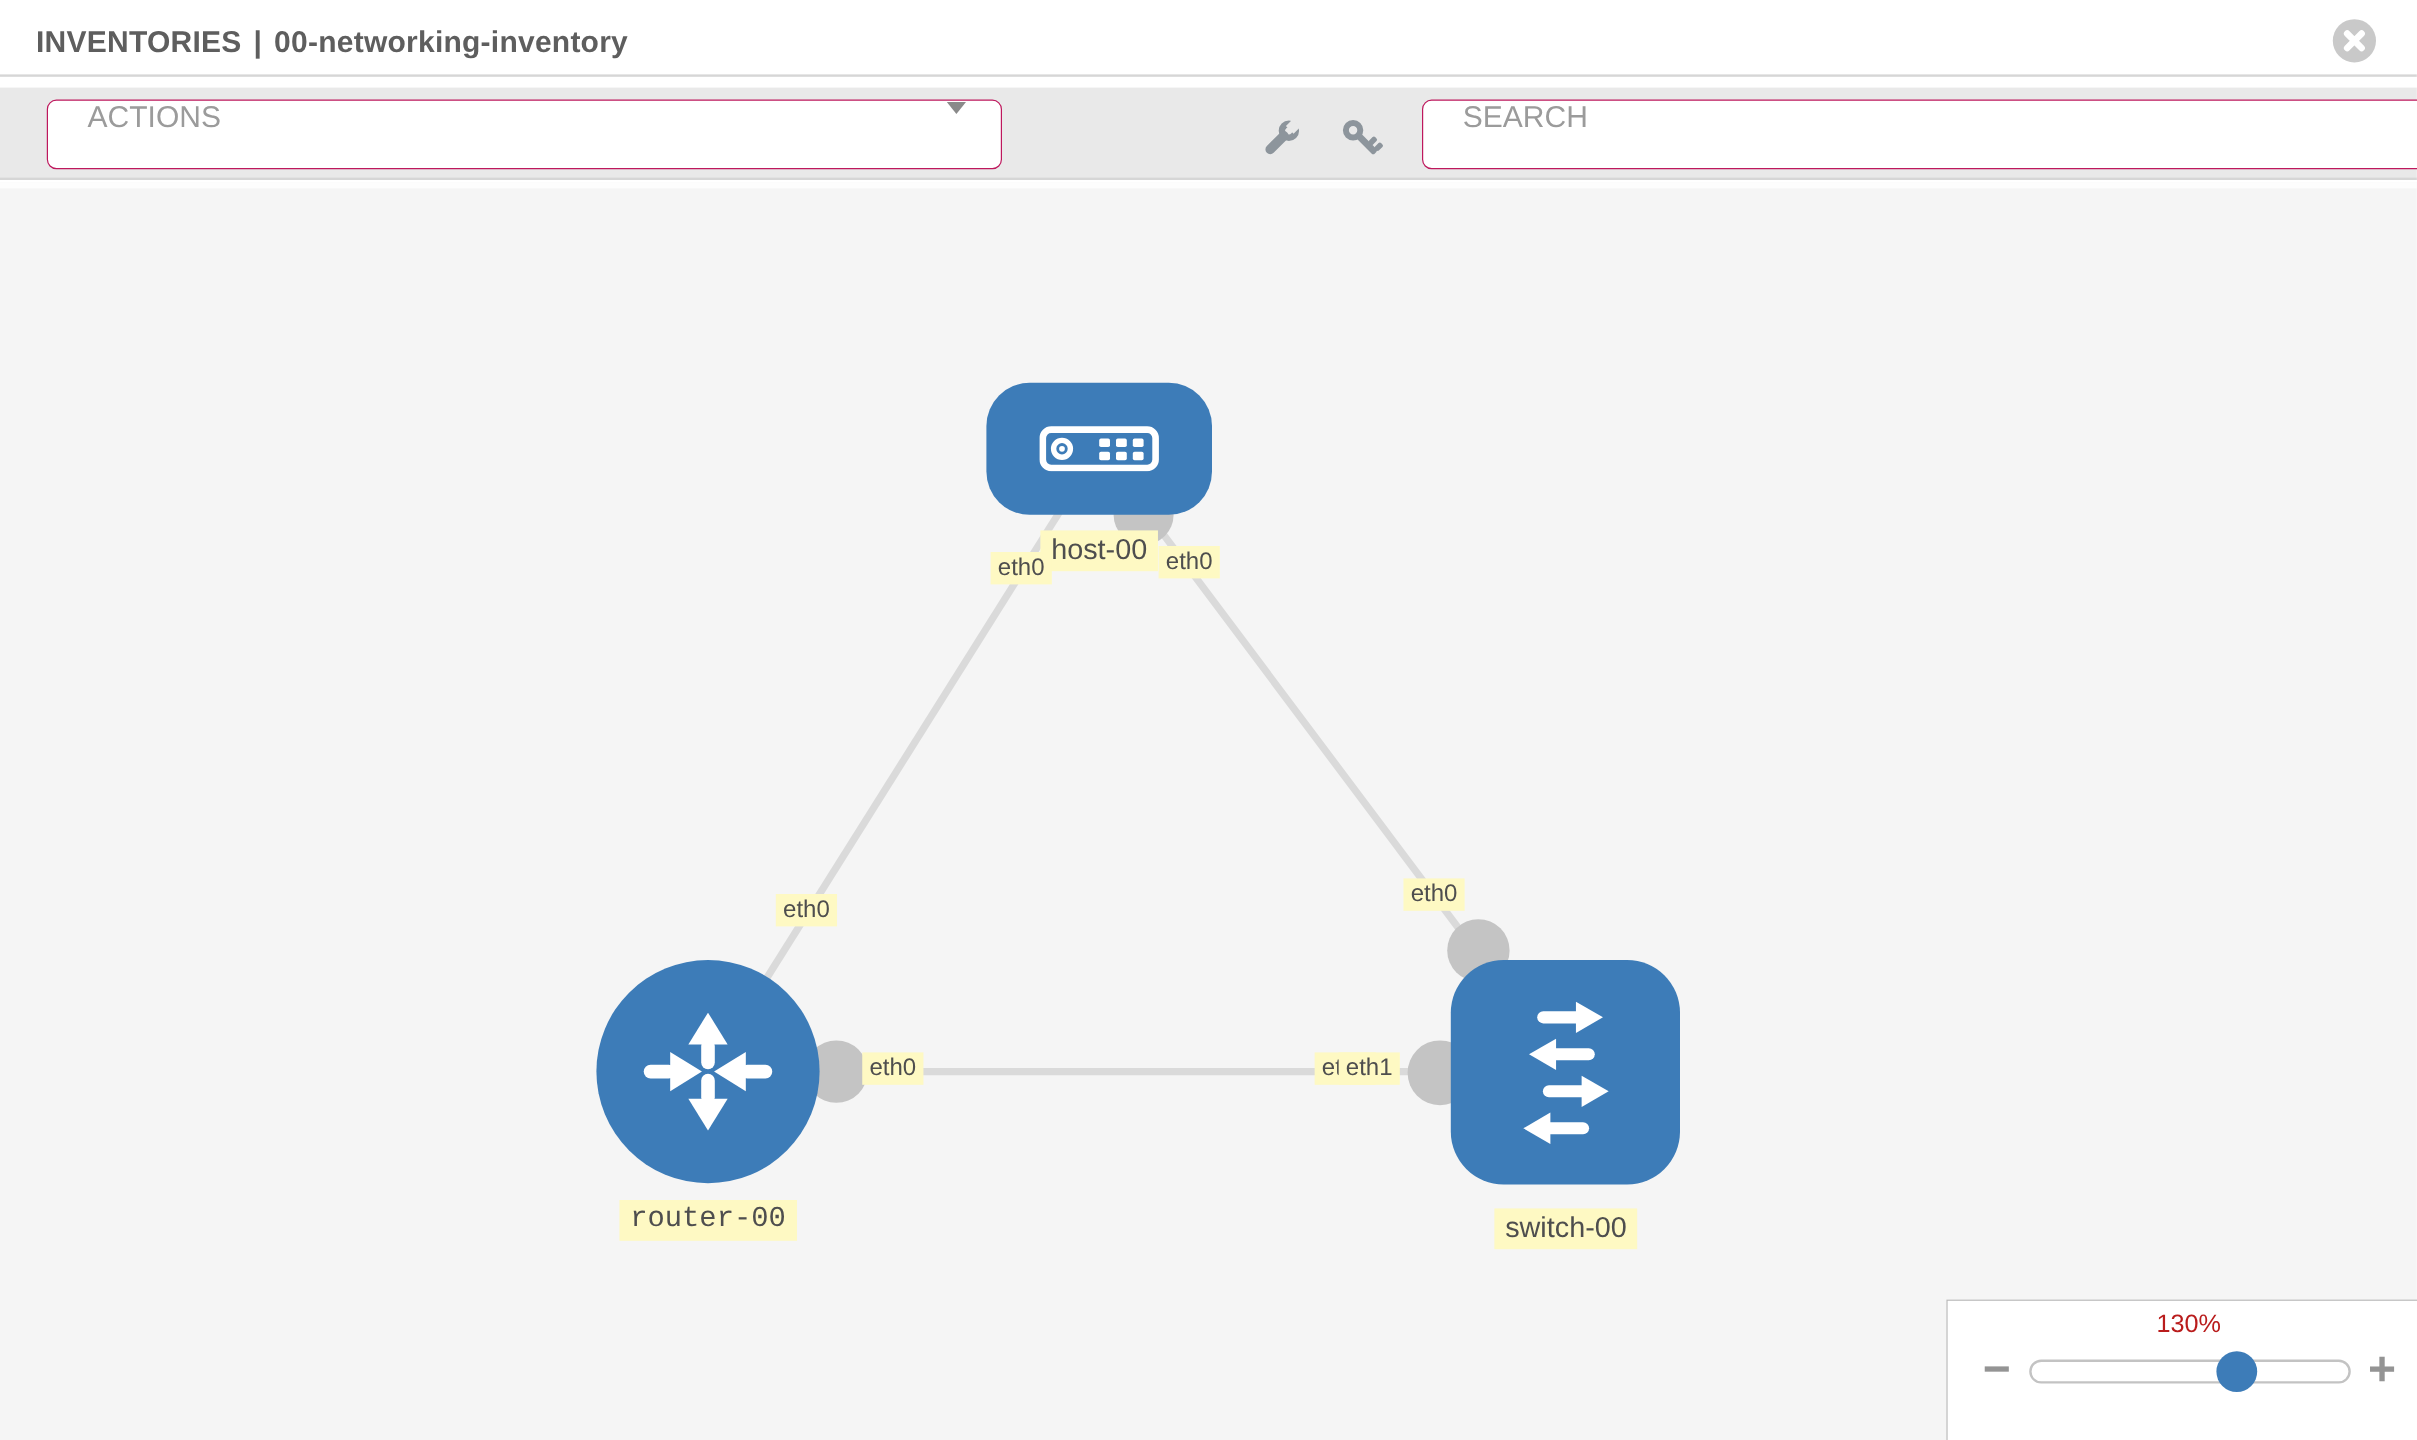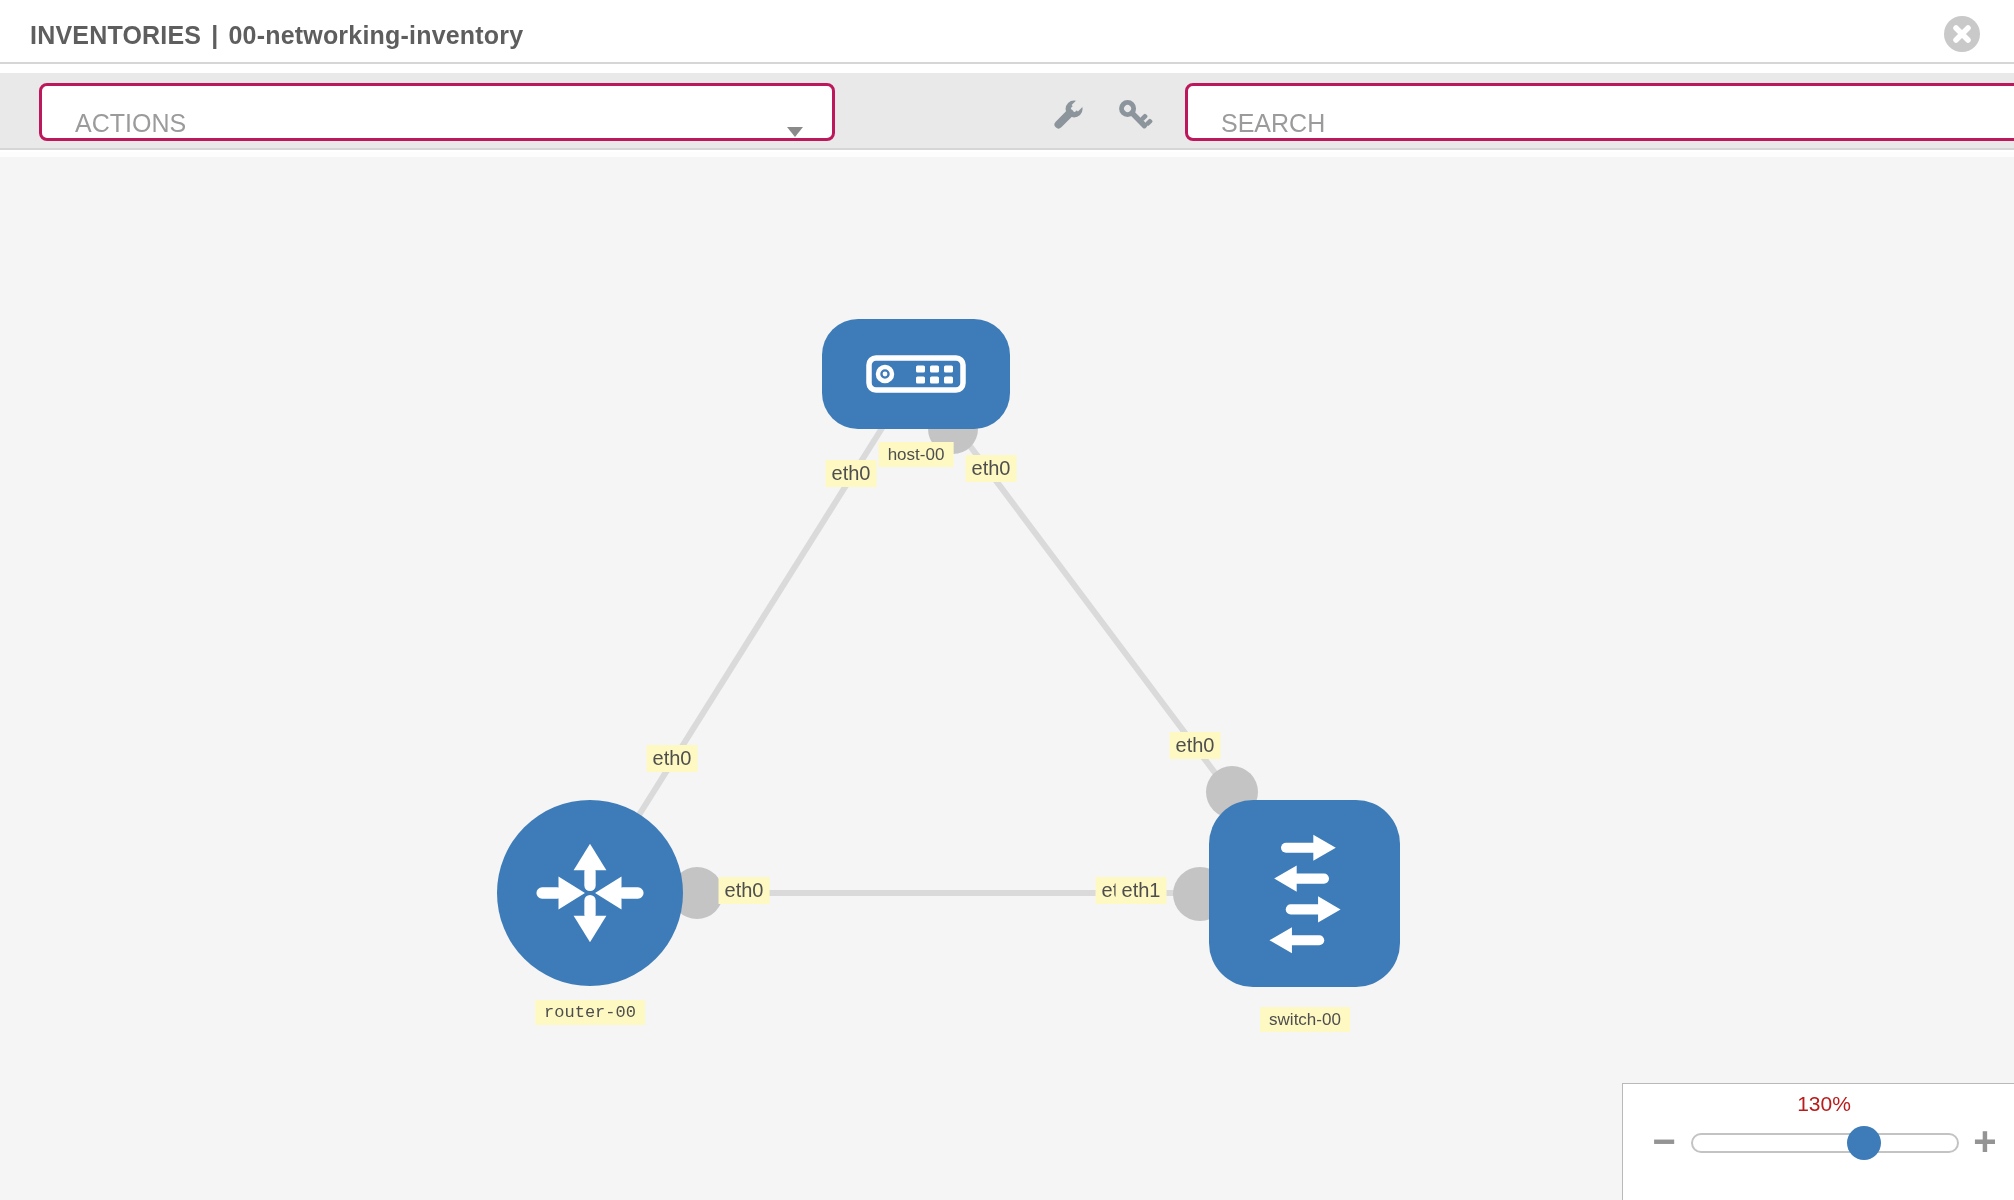--- a/index.html
+++ b/index.html
@@ -23,22 +23,22 @@
     border-radius: 50%; background: #c9c9c9; cursor: pointer;
     display: flex; align-items: center; justify-content: center;
   }
   
   .toolbar {
     position: absolute; left: 0; top: 73px; width: 2014px; height: 77px;
     background: #e9e9e9; border-bottom: 2px solid #d6d6d6;
   }
   .dropdown {
     position: absolute; top: 10px; height: 58px; background: #ffffff;
-    border: 3px solid #be185d; border-radius: 8px;
-    display: flex; align-items: flex-end; cursor: pointer;
+    border: 1px solid #be185d; border-radius: 8px;
+    display: flex; align-items: flex-start; cursor: pointer;
   }
   .dropdown .dd-label {
     padding-left: 33px; font-size: 25px; color: #9b9b9b; flex: 1;
     white-space: nowrap; overflow: hidden;
   }
   .dropdown .caret { margin-right: 28px; flex: 0 0 auto; }
   .dd-actions { left: 39px;  width: 796px; }
   .dd-search  { left: 1185px; width: 933px; gap: 16px; }
   .tool-icon-btn {
     position: absolute; top: 94px; width: 44px; height: 44px; cursor: pointer;
@@ -53,21 +53,21 @@
   }
   .links-svg { position: absolute; left: 0; top: -5px; width: 2014px; height: 1048px; }
   .node { position: absolute; background: #3d7cb8; display: flex; align-items: center; justify-content: center; cursor: pointer; }
   .node-host   { left: 822px; top: 162px; width: 188px; height: 110px; border-radius: 36px; }
   .node-router { left: 497px; top: 643px; width: 186px; height: 186px; border-radius: 50%; }
   .node-switch { left: 1209px; top: 643px; width: 191px; height: 187px; border-radius: 44px; }
   .chip {
     position: absolute; transform: translateX(-50%);
     background: #fef9c3; color: #4e4e4e; white-space: nowrap; line-height: 1.25;
   }
-  .node-label { font-size: 17px; padding: 2px 9px; text-align: right; }
+  .node-label { font-size: 24px; padding: 2px 9px; text-align: right; }
   .if-label   { font-size: 20px; padding: 1px 6px; }
   .lbl-host    { left: 916px;  top: 285px; }
   .lbl-router  { left: 590px;  top: 843px; font-family: Liberation Mono, monospace; }
   .lbl-switch  { left: 1305px; top: 850px; }
   .if-a { left: 851px;  top: 303px; }            
   .if-b { left: 991px;  top: 298px; }            
   .if-c { left: 672px;  top: 588px; }            
   .if-d { left: 1195px; top: 575px; }            
   .if-e { left: 744px;  top: 720px; }            
   .if-f { left: 1121px; top: 720px; z-index: 1; }

